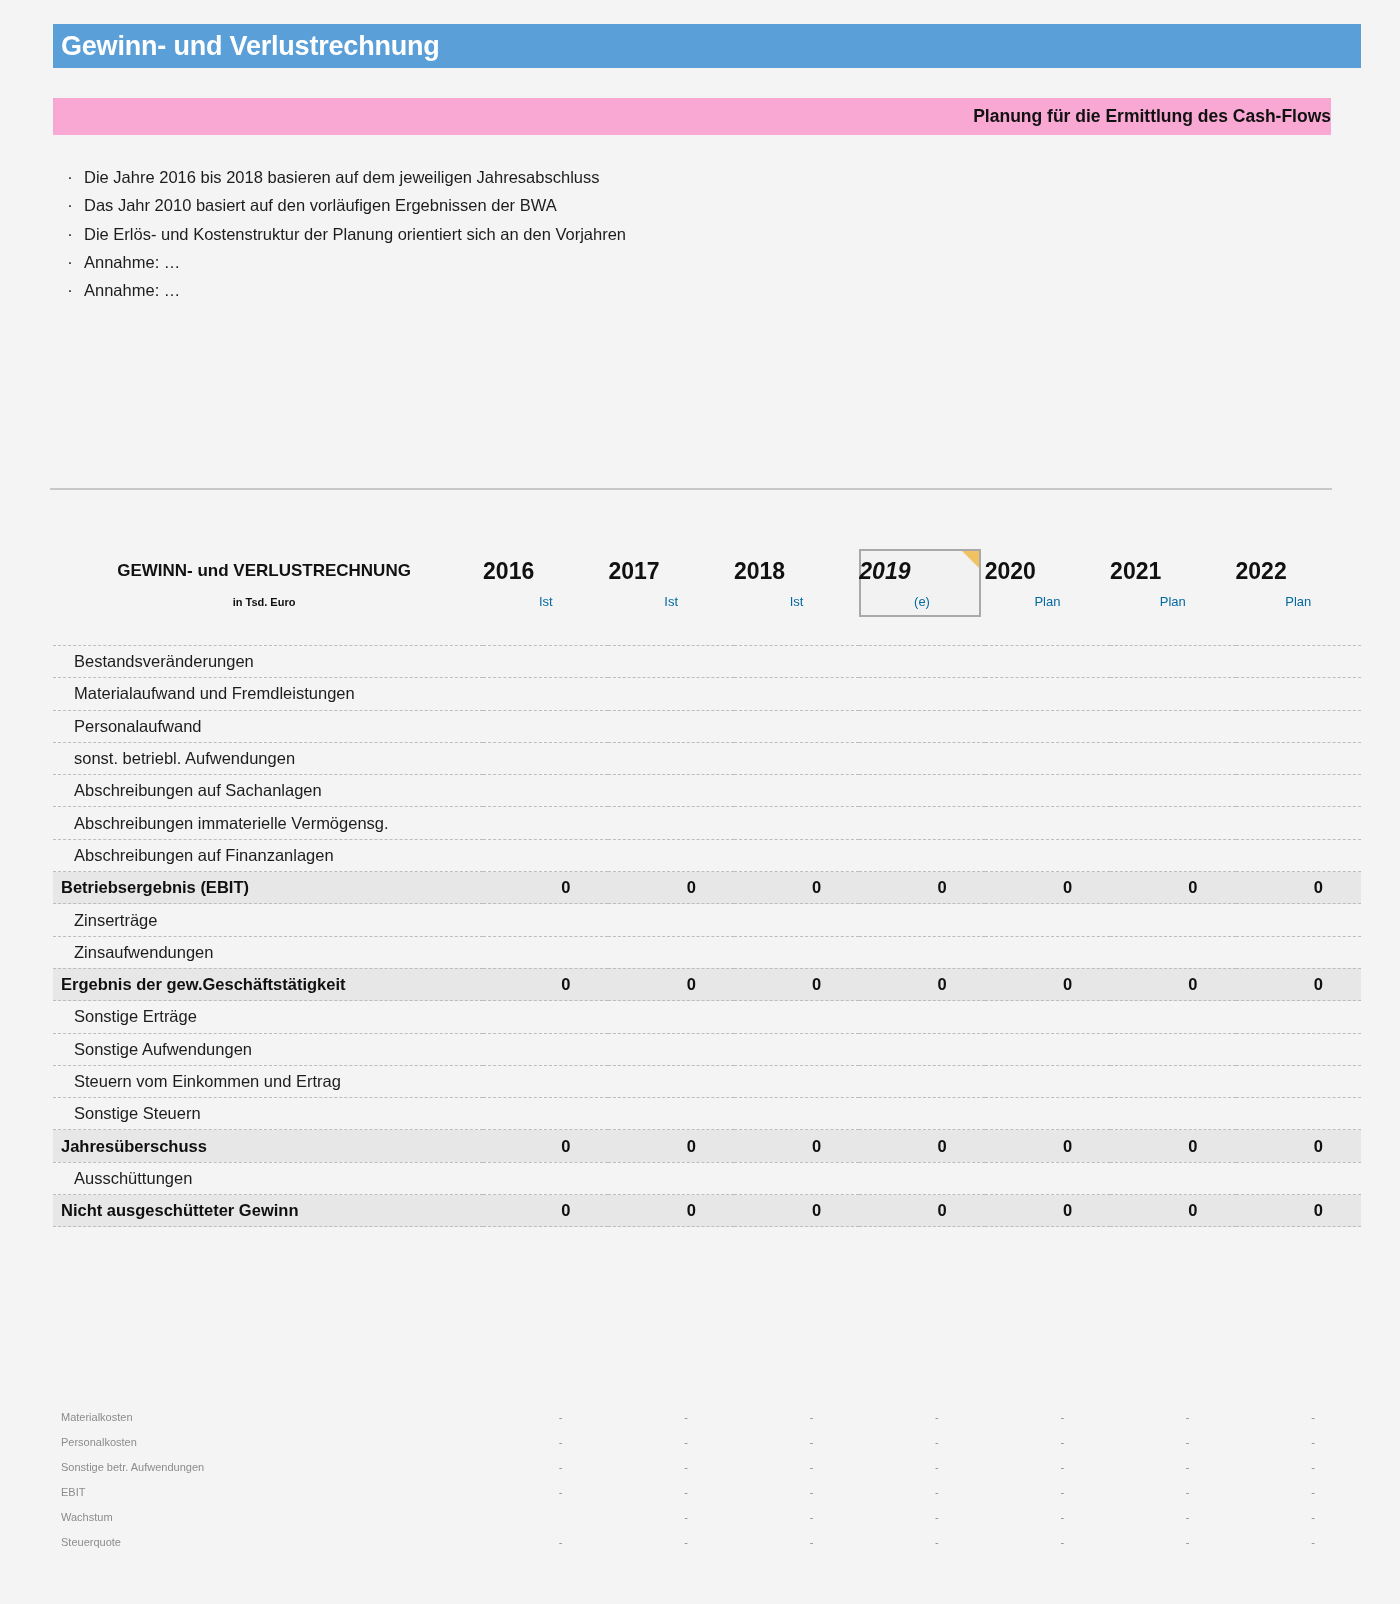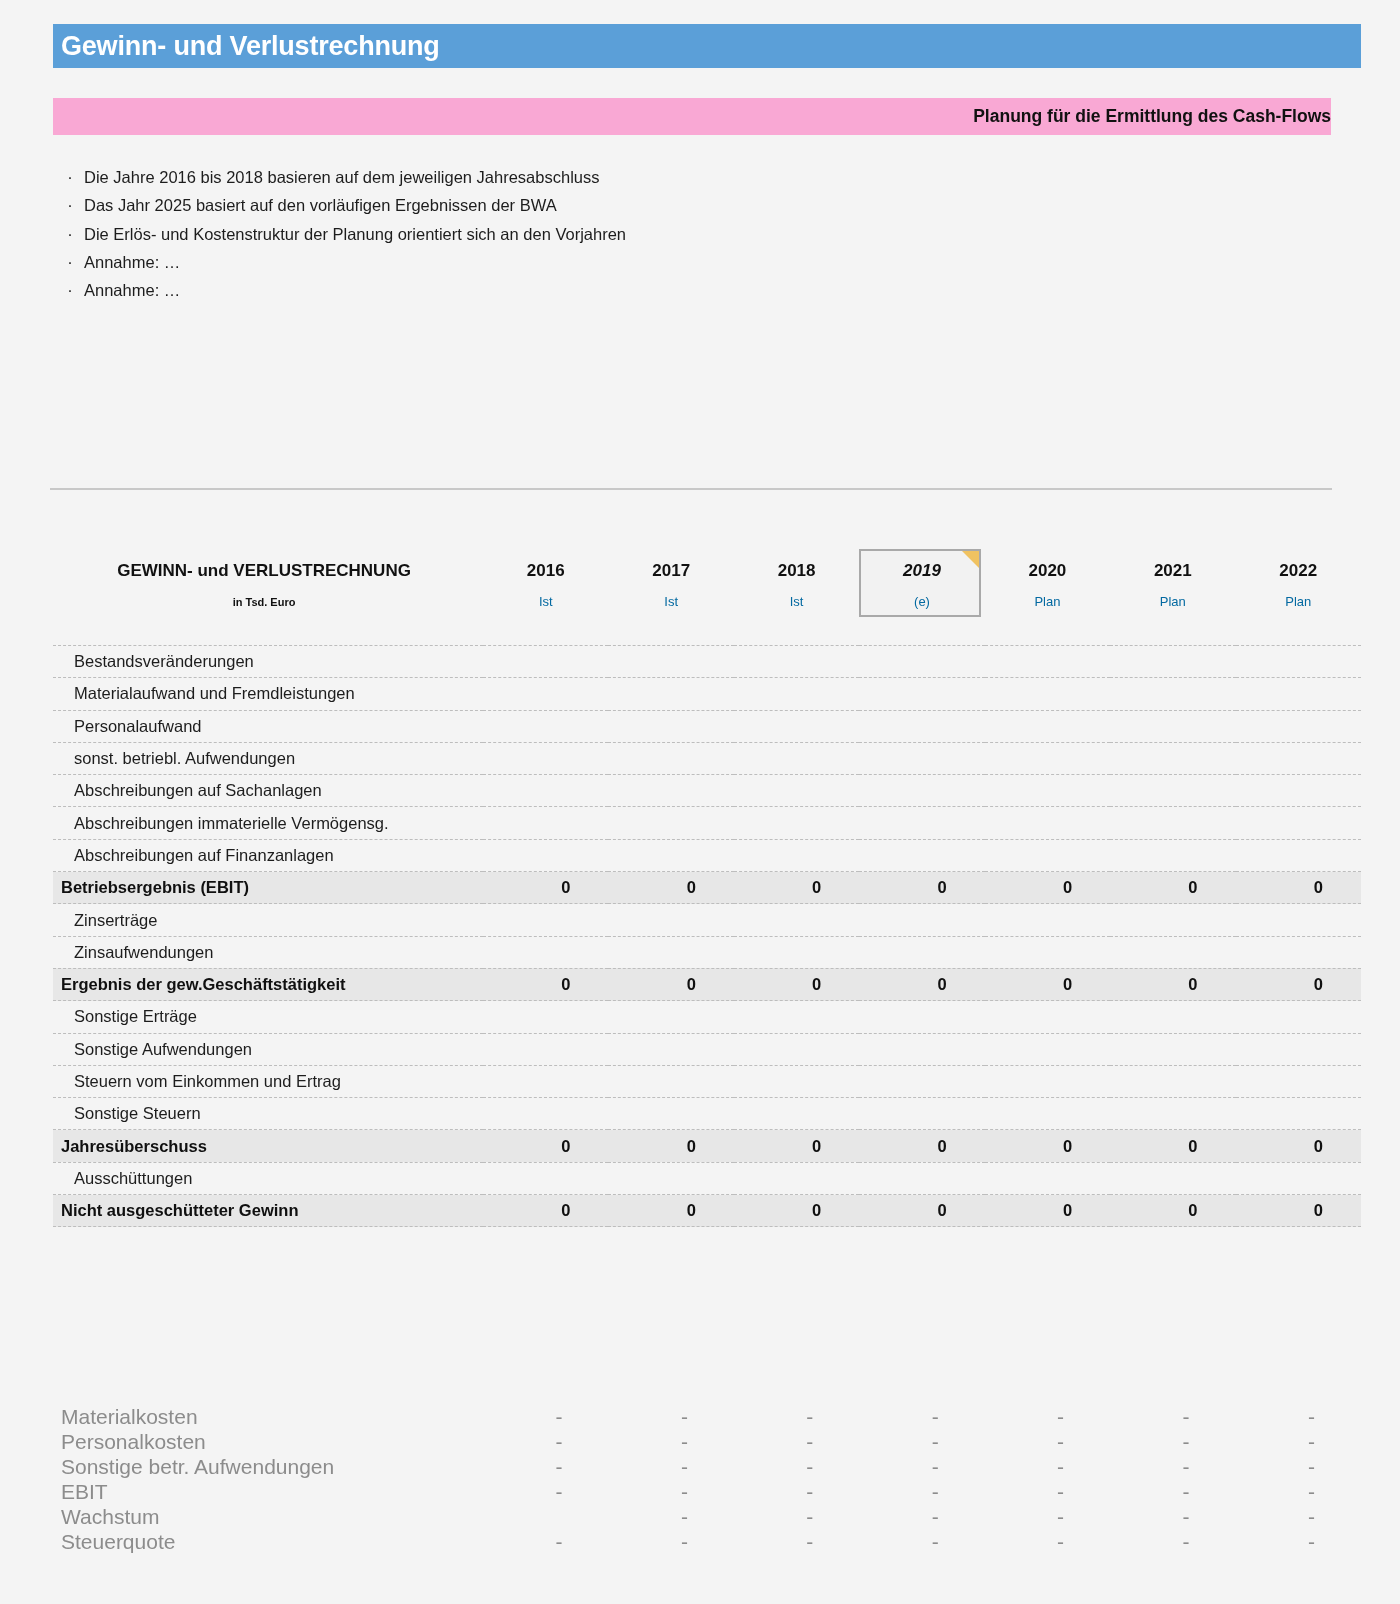--- a/index.html
+++ b/index.html
@@ -110,22 +110,21 @@
   table.gv {
     border-collapse: collapse;
     width: 1308px;
     table-layout: fixed;
   }
   table.gv col.c-label { width: 430px; }
   table.gv col.c-num   { width: 125.4px; }
 
   
   .hdr-year td {
-    text-align: center;
-    font-size: 17px;
+    font-size: 23px;
     font-weight: bold;
     color: #111;
     padding: 0;
     height: 30px;
     vertical-align: middle;
   }
   .hdr-year td.lbl {
     text-align: center;
     font-size: 17px;
     font-weight: bold;
@@ -221,21 +220,21 @@
   table.kpitab {
     border-collapse: collapse;
     width: 1308px;
     table-layout: fixed;
   }
   table.kpitab col.c-label { width: 430px; }
   table.kpitab col.c-num   { width: 125.4px; }
   table.kpitab td {
     height: 25px;
     padding: 0;
-    font-size: 21px;
+    font-size: 11px;
     color: #8c8c8c;
     vertical-align: middle;
     border: none;
   }
   table.kpitab td.lbl {
     padding-left: 8px;
     text-align: left;
     white-space: nowrap;
   }
   table.kpitab td.num {
@@ -268,21 +267,21 @@
     <span class="subtitle-text">Planung für die Ermittlung des Cash-Flows</span>
   </div>
 
   <div class="bullets">
     <div class="bullet-row">
       <span class="dot">·</span>
       <span class="btext">Die Jahre 2016 bis 2018 basieren auf dem jeweiligen Jahresabschluss</span>
     </div>
     <div class="bullet-row">
       <span class="dot">·</span>
-      <span class="btext">Das Jahr 2025 basiert auf den vorläufigen Ergebnissen der BWA</span>
+      <span class="btext">Das Jahr 2010 basiert auf den vorläufigen Ergebnissen der BWA</span>
     </div>
     <div class="bullet-row">
       <span class="dot">·</span>
       <span class="btext">Die Erlös- und Kostenstruktur der Planung orientiert sich an den Vorjahren</span>
     </div>
     <div class="bullet-row">
       <span class="dot">·</span>
       <span class="btext">Annahme: …</span>
     </div>
     <div class="bullet-row">

